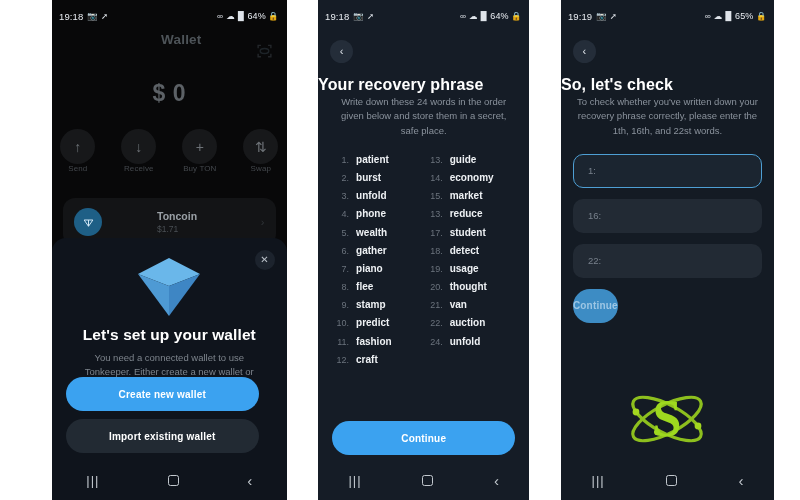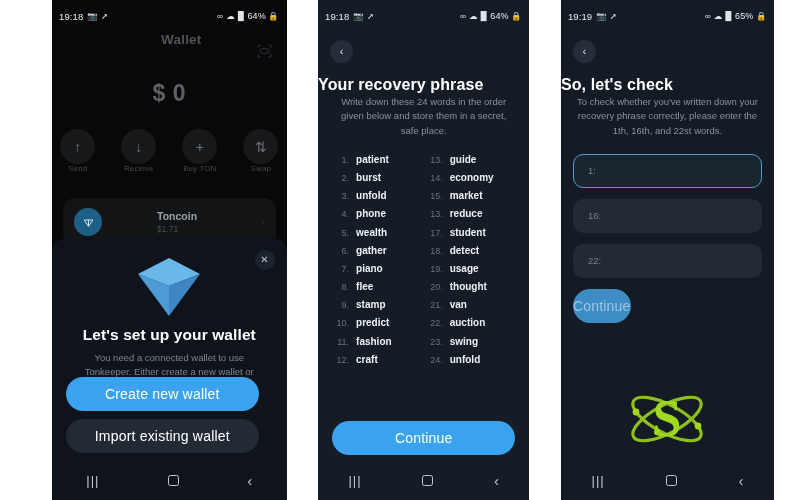--- a/index.html
+++ b/index.html
@@ -127,21 +127,21 @@
     text-align: center; font-size: 15.5px; font-weight: 700;
     color: #ffffff; margin-top: 6px; letter-spacing: .1px;
   }
   .sheet-sub {
     text-align: center; font-size: 9.5px; color: #7d848c;
     line-height: 1.45; margin-top: 7px; padding: 0 6px;
   }
   .btn {
     height: 34px; border-radius: 17px;
     display: flex; align-items: center; justify-content: center;
-    font-size: 14px; font-weight: 400; letter-spacing: .2px;
+    font-size: 10px; font-weight: 700; letter-spacing: .2px;
     border: none; width: 100%;
   }
   .btn-primary { background: #3ba2f0; color: #ffffff; }
   .btn-secondary { background: #222a33; color: #ffffff; }
   .sheet-actions { position: absolute; left: 14px; right: 28px; bottom: 47px; }
   .sheet-actions .btn + .btn { margin-top: 8px; }
 
   
   .back-btn {
     width: 23px; height: 23px; border-radius: 50%;
@@ -413,24 +413,20 @@
           </div>
         <div class="word-row">
             <span class="word-num">21.</span>
             <span class="word-txt">van</span>
           </div>
         <div class="word-row">
             <span class="word-num">22.</span>
             <span class="word-txt">auction</span>
           </div>
         <div class="word-row">
-            <span class="word-num">23.</span>
-            <span class="word-txt">swing</span>
-          </div>
-        <div class="word-row">
             <span class="word-num">24.</span>
             <span class="word-txt">unfold</span>
           </div>
       </div>
     </div>
 
     <div class="p2-continue">
       <button class="btn btn-primary">Continue</button>
     </div>
 

